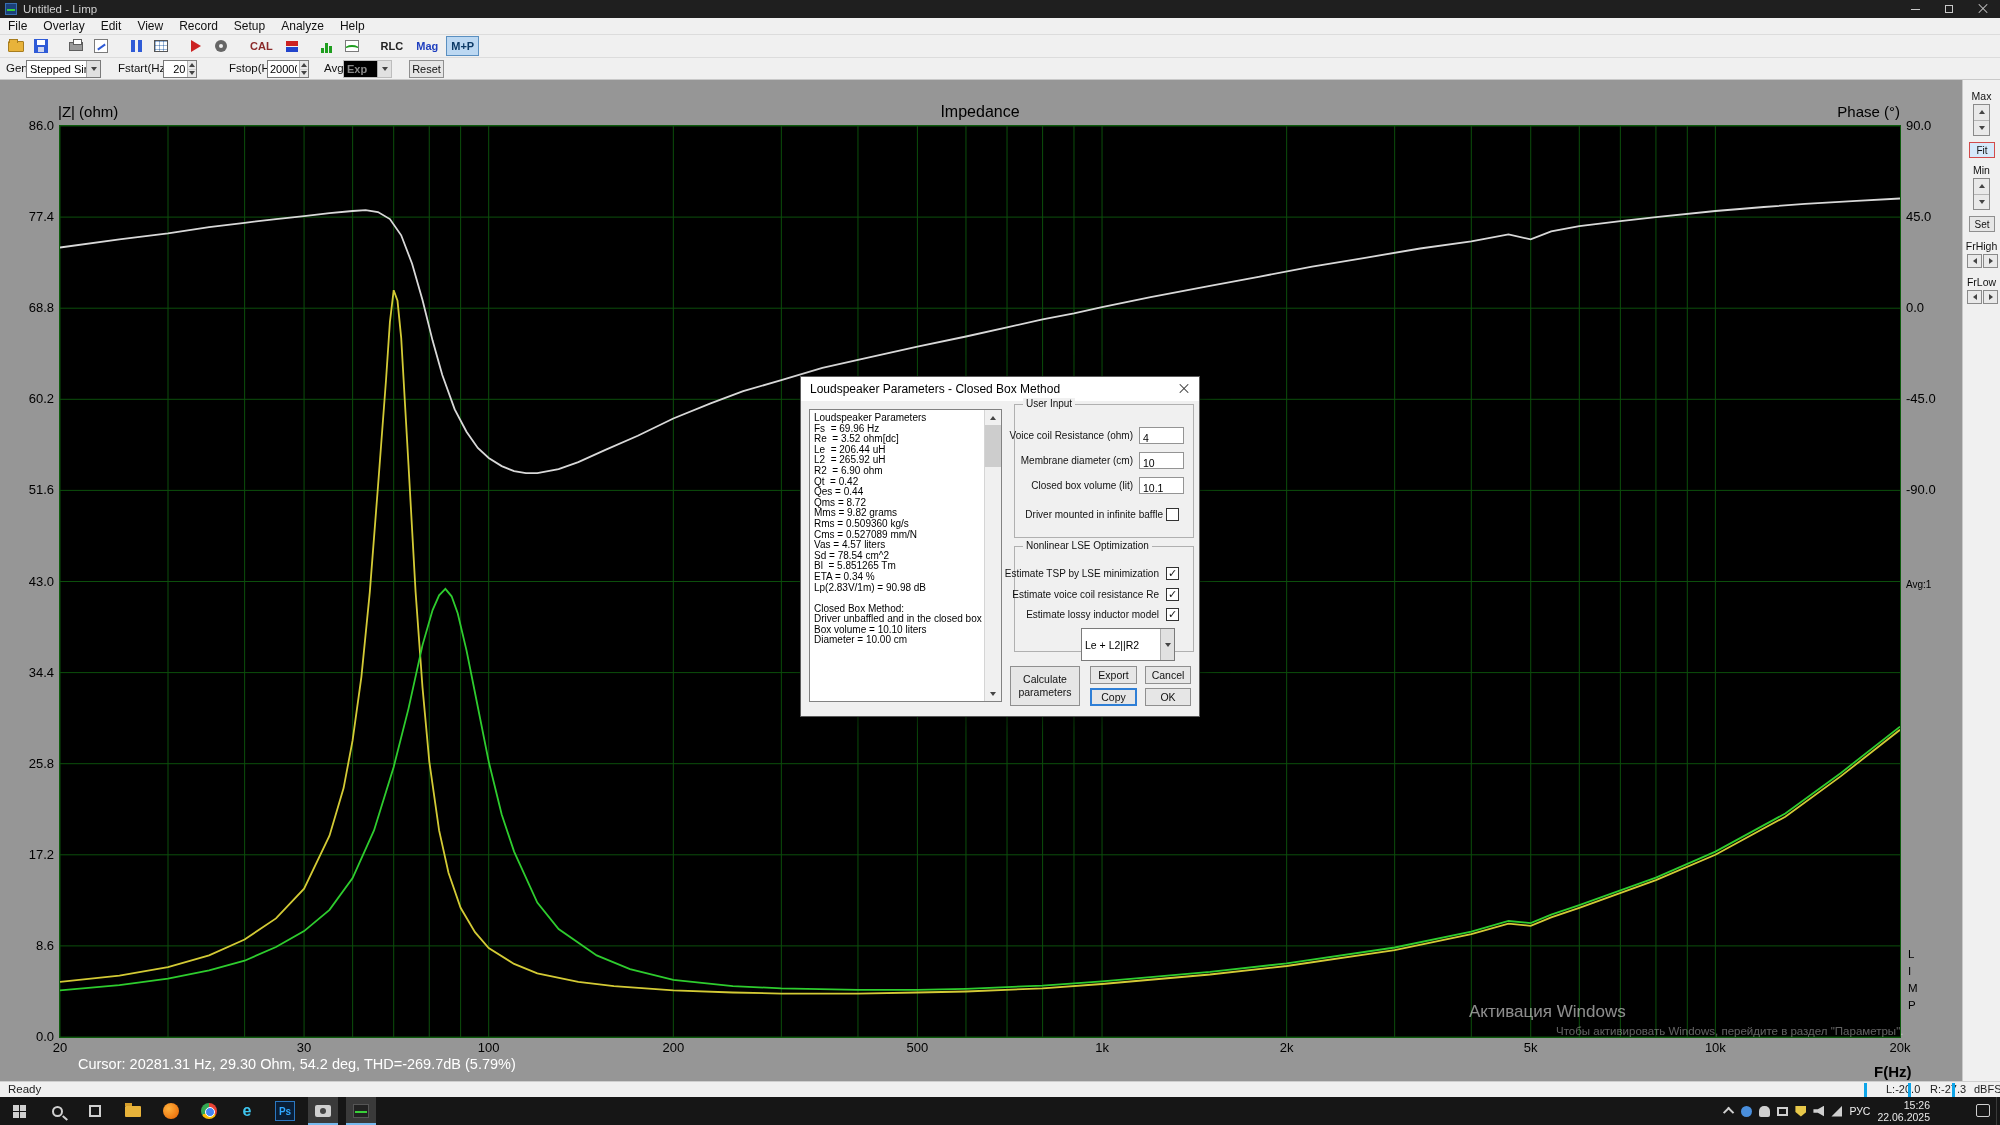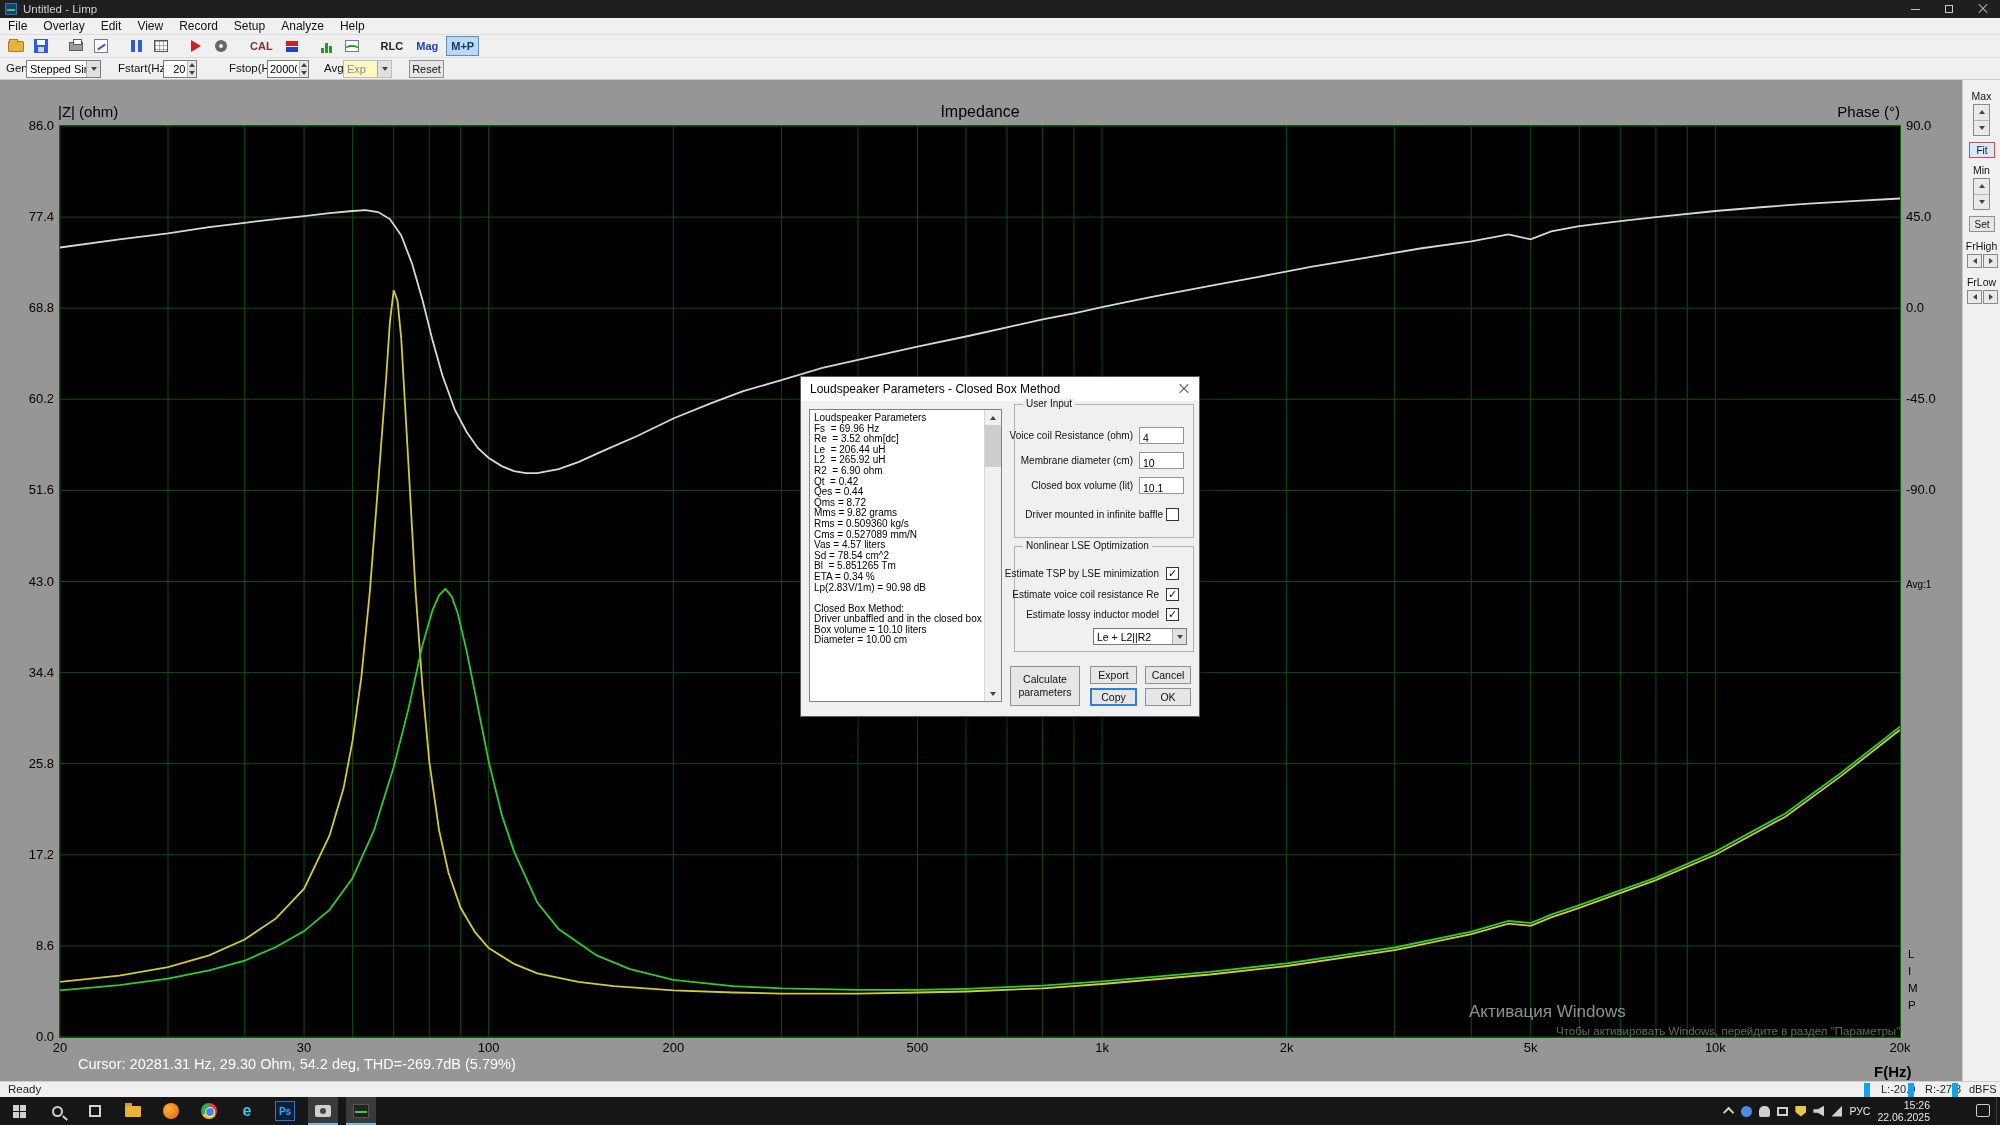--- a/index.html
+++ b/index.html
@@ -60,21 +60,21 @@
   .ico-spectrum i { width:3px; background:#1f9e1f; display:block; }
   .ico-smooth { width:14px; height:12px; background:#fff; border:1px solid #7a7a7a; position:relative; overflow:hidden; }
   .ico-smooth::before { content:""; position:absolute; left:-2px; top:4px; width:16px; height:8px; border-top:2px solid #1f9e1f; border-radius:50%; }
 
   
   .toolbar2 { position:absolute; left:0; top:58px; width:2000px; height:22px; background:#f0f0f0; border-bottom:1px solid #c9c9c9; }
   .toolbar2 .lbl { position:absolute; font-size:11.5px; color:#111; top:4px; }
   .combo { position:absolute; height:18px; background:#fff; border:1px solid #7a7a7a; display:flex; align-items:center; font-size:11px; }
   .combo .cval { flex:1; padding:0 3px; white-space:nowrap; overflow:hidden; }
   .combo .cbtn { width:14px; height:100%; background:#e1e1e1; border-left:1px solid #adadad; display:flex; align-items:center; justify-content:center; }
-  .combo.disabled { background:#fef9c3; border-color:#bdbdbd; }
+  .combo.disabled { background:#000000; border-color:#bdbdbd;font-weight:bold; }
   .combo.disabled .cval { color:#8a8a8a; }
   .spinedit { position:absolute; height:18px; display:flex; background:#fff; border:1px solid #7a7a7a; }
   .spinedit input { border:none; outline:none; height:100%; font-size:11px; text-align:right; padding:0 2px; width:100%;
                     font-family:"Liberation Sans",sans-serif; background:transparent; }
   .spin-col { width:12px; display:flex; flex-direction:column; border-left:1px solid #b5b5b5; }
   .spin-col .sb { flex:1; background:#e8e8e8; display:flex; align-items:center; justify-content:center; }
   .spin-col .sb:first-child { border-bottom:1px solid #cfcfcf; }
   .btn { background:#e6e6e6; border:1px solid #8f8f8f; font-size:11px; display:flex; align-items:center; justify-content:center;
          font-family:"Liberation Sans",sans-serif; color:#111; }
   .reset-btn { position:absolute; left:409px; top:2px; width:35px; height:18px; }
@@ -136,35 +136,35 @@
   .grp-label { position:absolute; top:-7px; left:8px; background:#f0f0f0; padding:0 3px; font-size:10px; color:#111; }
   .grp-user { left:213px; top:27px; width:180px; height:134px; }
   .grp-lse  { left:213px; top:169px; width:180px; height:106px; }
   .fld-lbl { position:absolute; right:60px; font-size:10px; color:#111; white-space:nowrap; height:17px; line-height:17px; }
   .fld-in  { position:absolute; left:124px; width:45px; height:17px; background:#fff; border:1px solid #949494; }
   .fld-in input { width:100%; height:100%; border:none; outline:none; font-size:10.5px; padding:0 3px;
                   font-family:"Liberation Sans",sans-serif; background:transparent; }
   .cbx { position:absolute; width:13px; height:13px; background:#fff; border:1px solid #333; font-size:11px; line-height:11px;
          text-align:center; color:#111; }
   .chk-lbl { position:absolute; right:34px; font-size:10px; color:#111; white-space:nowrap; height:13px; line-height:13px; }
-  .dlg-combo { position:absolute; left:78px; top:81px; width:94px; height:17px; background:#fff; border:1px solid #7a7a7a;
+  .dlg-combo { position:absolute; left:66px; top:81px; width:94px; height:33px; background:#fff; border:1px solid #7a7a7a;
                display:flex; align-items:center; font-size:10.5px; }
   .dlg-combo .cval { flex:1; padding:0 3px; }
   .dlg-combo .cbtn { width:14px; height:100%; background:#e1e1e1; border-left:1px solid #adadad; display:flex; align-items:center; justify-content:center; }
   .dlg-btn { position:absolute; font-size:10.5px; text-align:center; line-height:1.2; }
   .btn-calc   { left:209px; top:289px; width:70px; height:40px; padding:2px; }
   .btn-export { left:289px; top:289px; width:47px; height:18px; }
   .btn-copy   { left:289px; top:311px; width:47px; height:18px; border:2px solid #2f7fd6; }
   .btn-cancel { left:344px; top:289px; width:46px; height:18px; }
   .btn-ok     { left:344px; top:311px; width:46px; height:18px; }
 
   
   .statusbar { position:absolute; left:0; top:1081px; width:2000px; height:16px; background:#f0f0f0; border-top:1px solid #cfcfcf; }
   .sb-ready { position:absolute; left:8px; top:1px; font-size:11.5px; color:#222; }
-  .sb-item { position:absolute; top:1px; font-size:11px; color:#222; border-left:6px solid #0ea5e9; padding-left:11px; height:14px; }
+  .sb-item { position:absolute; top:1px; font-size:11px; color:#222; border-left:3px solid #0ea5e9; padding-left:19px; height:14px; }
 
   
   .taskbar { position:absolute; left:0; top:1097px; width:2000px; height:28px; background:#161616; display:flex; align-items:center; }
   .task-icons { display:flex; align-items:center; padding-left:4px; gap:8px; height:100%; }
   .task-icon { width:30px; height:28px; display:flex; align-items:center; justify-content:center; }
   .task-icon.active { background:#3a3a3a; box-shadow:inset 0 -2px 0 #76b9ed; }
   .win-logo { display:grid; grid-template-columns:6px 6px; grid-template-rows:6px 6px; gap:1px; }
   .win-logo i { background:#d0d0d0; display:block; }
   .tk-search { width:11px; height:11px; border:2px solid #d0d0d0; border-radius:50%; position:relative; }
   .tk-search::after { content:""; position:absolute; left:8px; top:9px; width:6px; height:2px; background:#d0d0d0; transform:rotate(40deg); }

